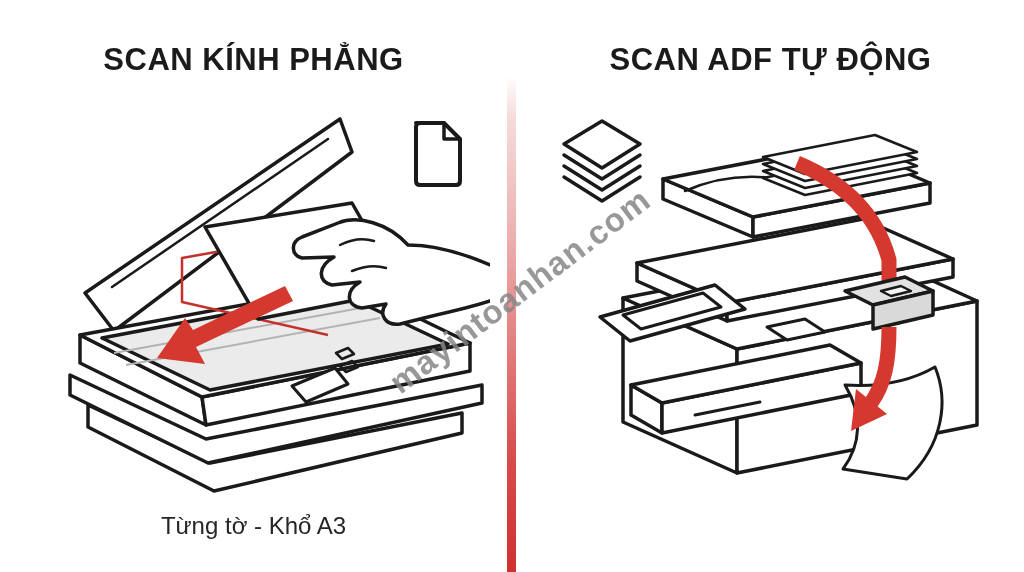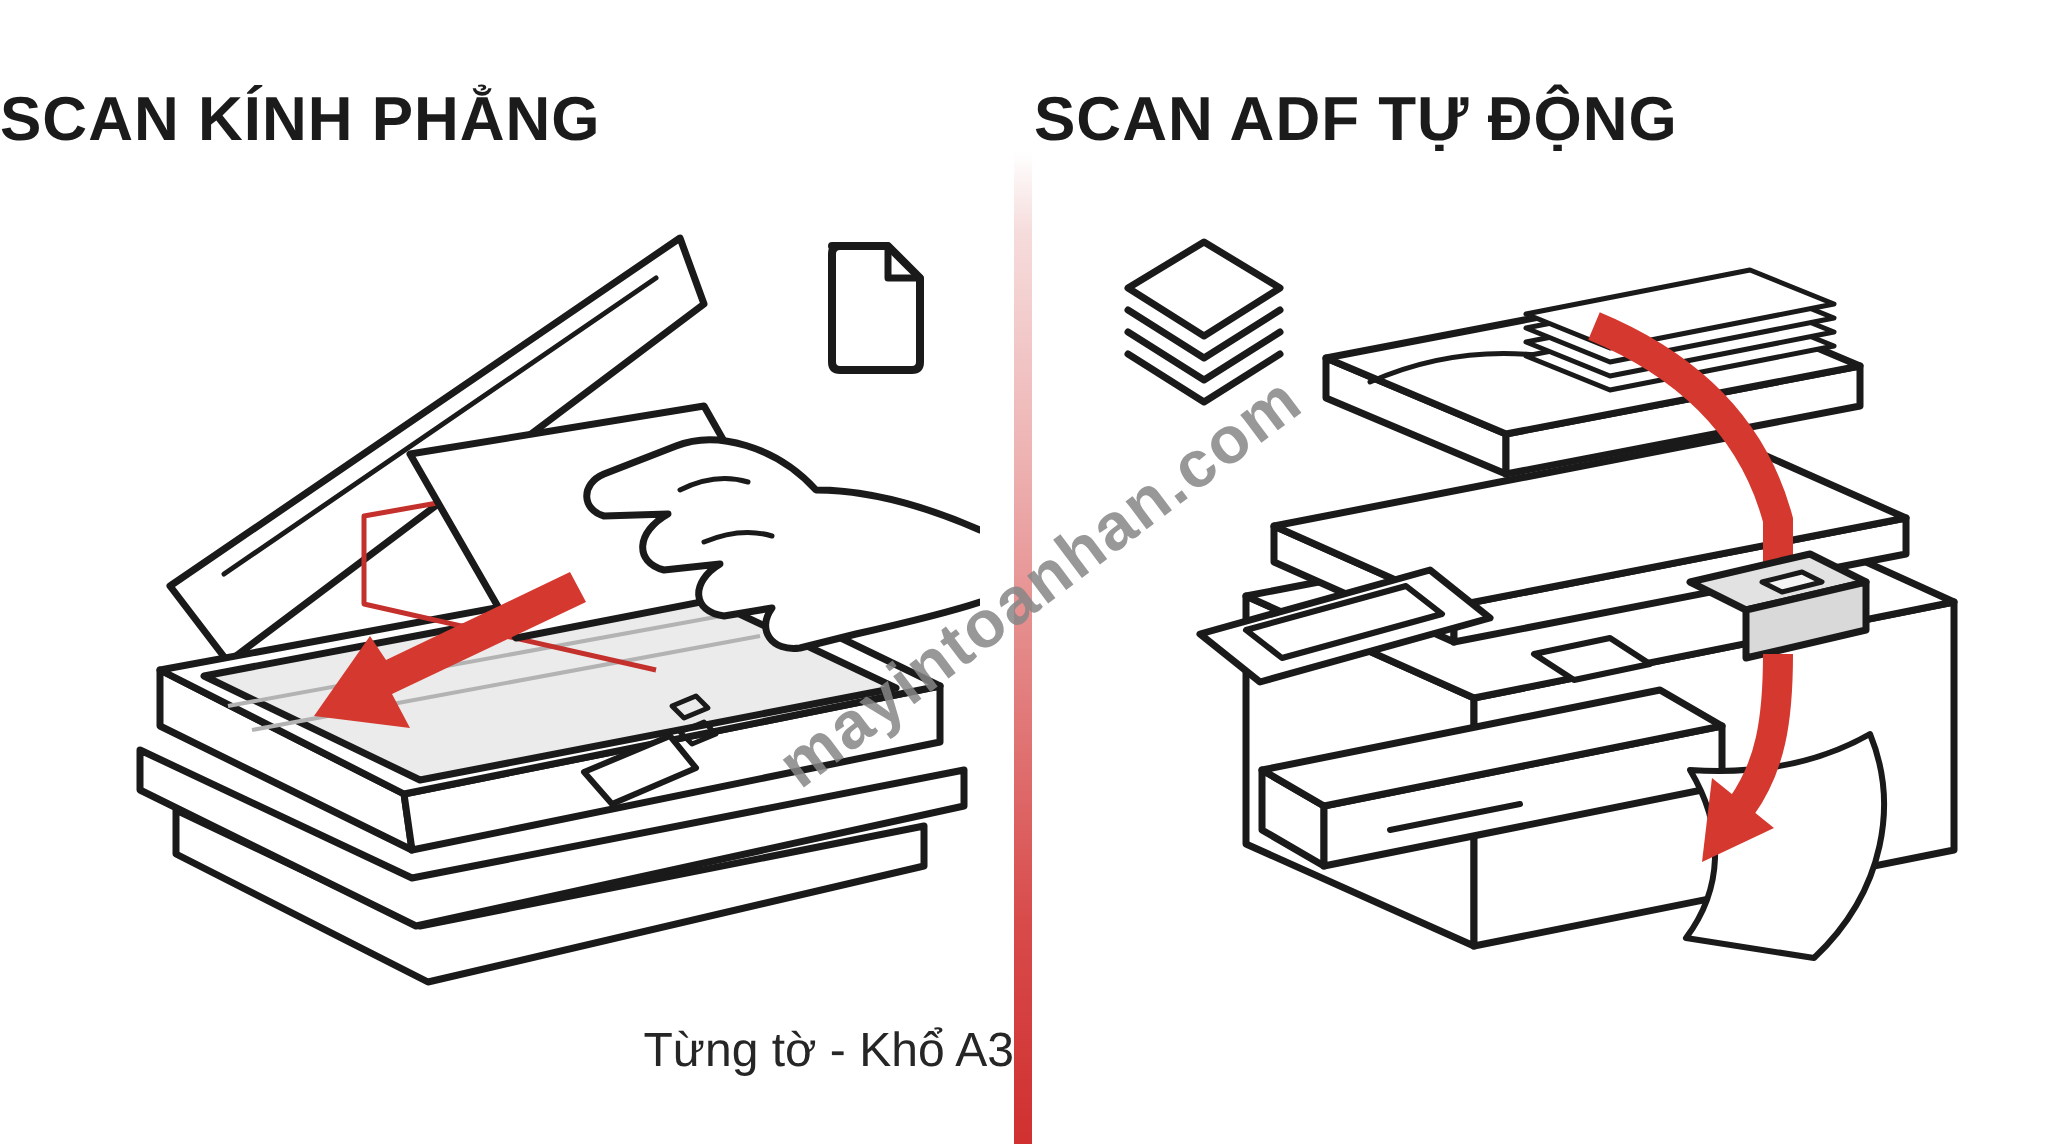--- a/index.html
+++ b/index.html
@@ -1,31 +1,31 @@
 <!DOCTYPE html>
 <html><head>
 <meta charset="utf-8">
 <style>
   html,body{margin:0;padding:0;background:#fff;}
   .canvas{
     position:relative;width:1024px;height:572px;background:#ffffff;
     overflow:hidden;font-family:"Liberation Sans",sans-serif;
   }
   .panel-title{
-    position:absolute;top:42px;width:507px;
+    position:absolute;top:42px;width:507px;text-align:center;
     font-size:31px;font-weight:bold;color:#1b1b1b;letter-spacing:.5px;
     white-space:nowrap;
   }
   .panel-title.left{left:0;}
   .panel-title.right{left:517px;}
   .panel-caption{
     position:absolute;top:512px;width:507px;text-align:center;
     font-size:24px;color:#262626;white-space:nowrap;
   }
-  .panel-caption.left{left:0;text-align:right;}
+  .panel-caption.left{left:0;}
   .panel-caption.right{left:517px;}
   .divider{
     position:absolute;left:507px;top:76px;width:9px;height:496px;
     background:linear-gradient(180deg,
       rgba(255,255,255,0) 0%,
       #f6dcdc 8%,
       #eeb4b4 30%,
       #e27d7d 55%,
       #d84a4a 78%,
       #d03030 100%);

